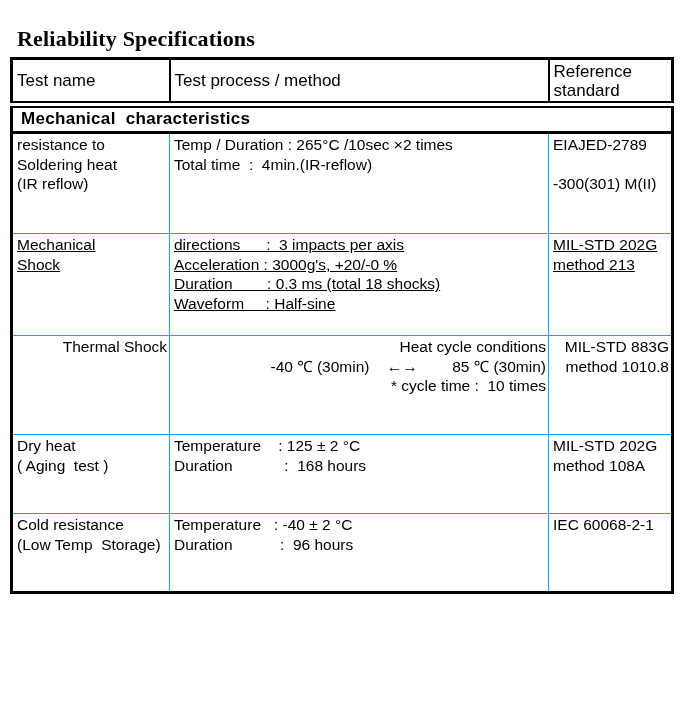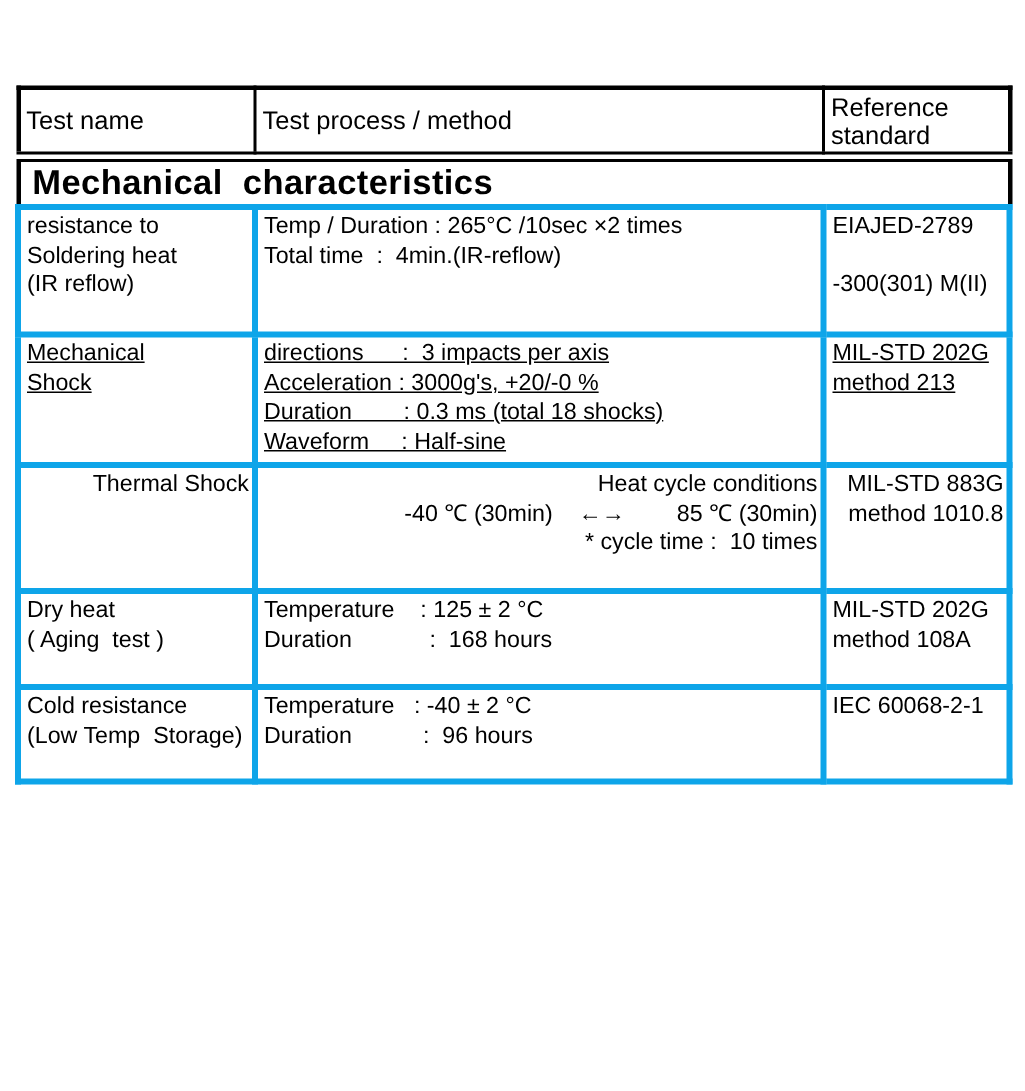--- a/index.html
+++ b/index.html
@@ -53,50 +53,51 @@
     vertical-align: middle;
     line-height: 19px;
     padding: 0 4px;
   }
   td.section {
     border-top: 7px double #000;
     border-bottom: 3px solid #000;
     border-left: 3px solid #000;
     border-right: 3px solid #000;
     font-weight: bold;
-    font-size: 23px;
+    font-size: 17px;
     height: 22px;
     padding: 0 0 1px 8px;
     vertical-align: middle;
     white-space: pre-wrap;
     letter-spacing: 0.3px;
   }
   td.cell {
-    border: 4px solid #0ea5e9;
+    border: 1px solid #0ea5e9;
     vertical-align: top;
     font-size: 15.5px;
     line-height: 19.5px;
-    padding: 1px 2px 2px 4px;
+    padding: 1px 2px 20px 4px;
     white-space: pre-wrap;
     overflow: hidden;
   }
   tr.r1 td { height: 78px; }
   tr.r2 td { height: 96px; }
   tr.r3 td { height: 80px; text-decoration: underline; }
   tr.r4 td { height: 59px; }
   tr.r5 td { height: 77px; text-align: right; }
   tr.r6 td { height: 58px; }
   tr.r7 td { height: 57px; }
   tr.r8 td { height: 56px; }
 </style>
 </head>
 <body>
 
 <div class="page">
 
+  <h1 class="doc-title">Reliability Specifications</h1>
 
   <table class="spec">
     <colgroup>
       <col class="c-name">
         <col class="c-proc">
         <col class="c-ref">
     </colgroup>
     <thead>
       <tr>
         <th class="hdr">Test name</th>

